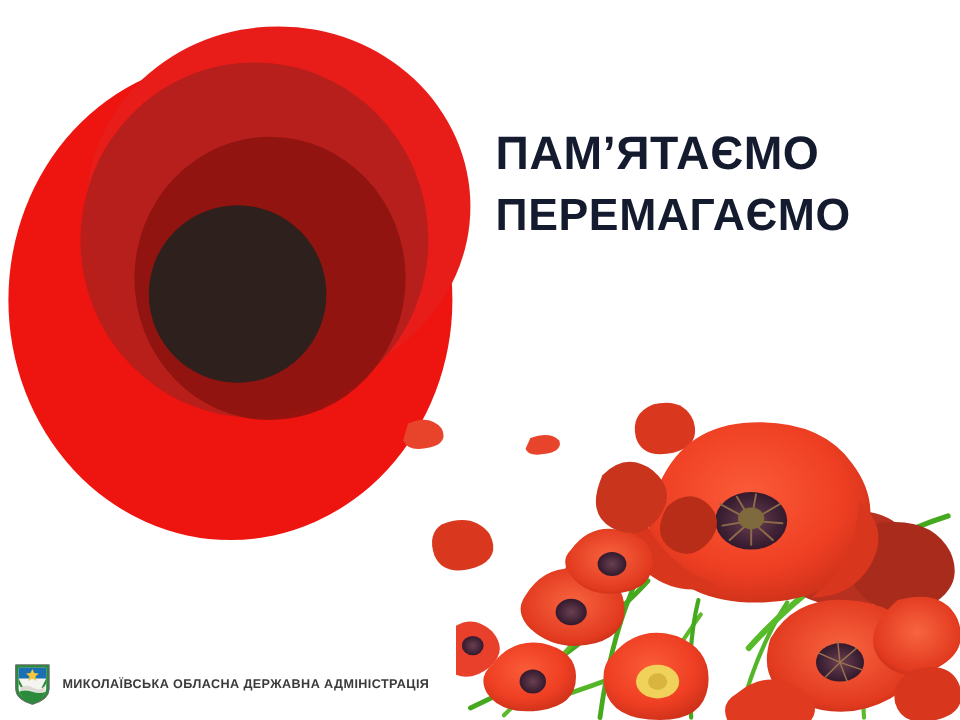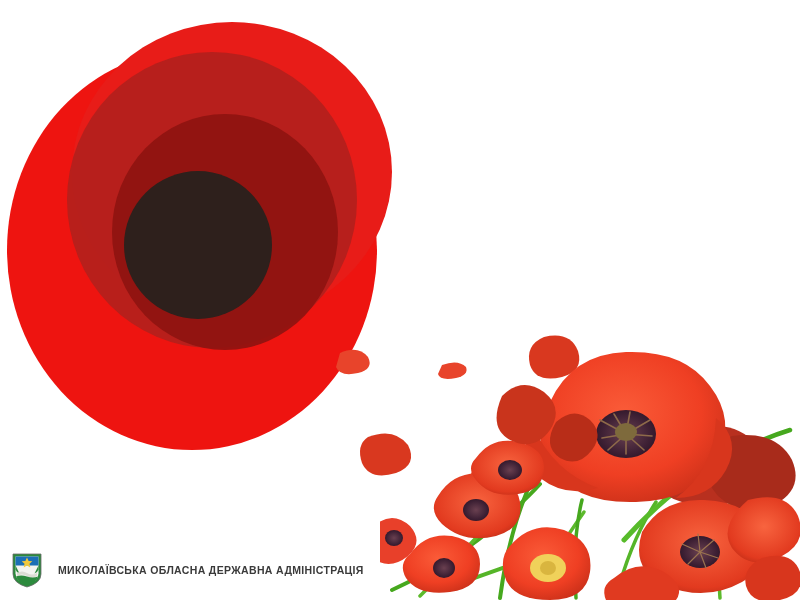--- a/index.html
+++ b/index.html
@@ -86,21 +86,21 @@
   }
   #petals svg { display: block; }
 
   
   #footer {
     position: absolute;
     left: 12px;
     bottom: 12px;
     display: flex;
     align-items: center;
-    gap: 16px;
+    gap: 10px;
   }
   #emblem { width: 30px; height: 36px; display: block; flex: 0 0 auto; }
   #footer-text {
     font-family: "Liberation Sans", "DejaVu Sans", sans-serif;
     font-size: 10.5px;
     font-weight: 700;
     letter-spacing: 0.35px;
     color: #3a3a3a;
     white-space: nowrap;
   }
@@ -119,20 +119,24 @@
 
       <ellipse cx="212" cy="200" rx="145" ry="148" fill="#b4201c" fill-opacity="0.95"></ellipse>
 
       <ellipse cx="225" cy="232" rx="113" ry="118" fill="#8e1410" fill-opacity="0.92"></ellipse>
 
       <circle cx="198" cy="245" rx="74" r="74" fill="#2e201c"></circle>
     </svg>
   </div>
 
 
+  <div id="headline">
+    <div class="headline-line">ПАМ’ЯТАЄМО</div>
+    <div class="headline-line" id="headline-line-2">ПЕРЕМАГАЄМО</div>
+  </div>
 
   <div id="petals">
     <svg width="300" height="175" viewBox="0 0 300 175" xmlns="http://www.w3.org/2000/svg">
       <g>
         <path d="M10 28 q18 -8 28 4 q6 12 -10 16 q-18 4 -22 -6 z" fill="#e8442b"></path>
         <path d="M214 12 q26 -6 34 14 q6 20 -16 26 q-26 6 -32 -12 q-5 -20 14 -28 z" fill="#d9381f"></path>
         <path d="M112 40 q16 -6 24 2 q3 8 -10 11 q-16 3 -18 -4 z" fill="#e8442b"></path>
         <path d="M38 112 q26 -10 40 8 q10 20 -12 28 q-26 8 -34 -10 q-6 -18 6 -26 z" fill="#d9381f"></path>
         <path d="M148 140 q24 -10 36 6 q8 16 -10 24 q-24 10 -32 -6 q-6 -16 6 -24 z" fill="#ef4a2c"></path>
         <path d="M262 92 q16 -6 22 4 q4 10 -8 14 q-16 5 -20 -4 z" fill="#e8442b"></path>

